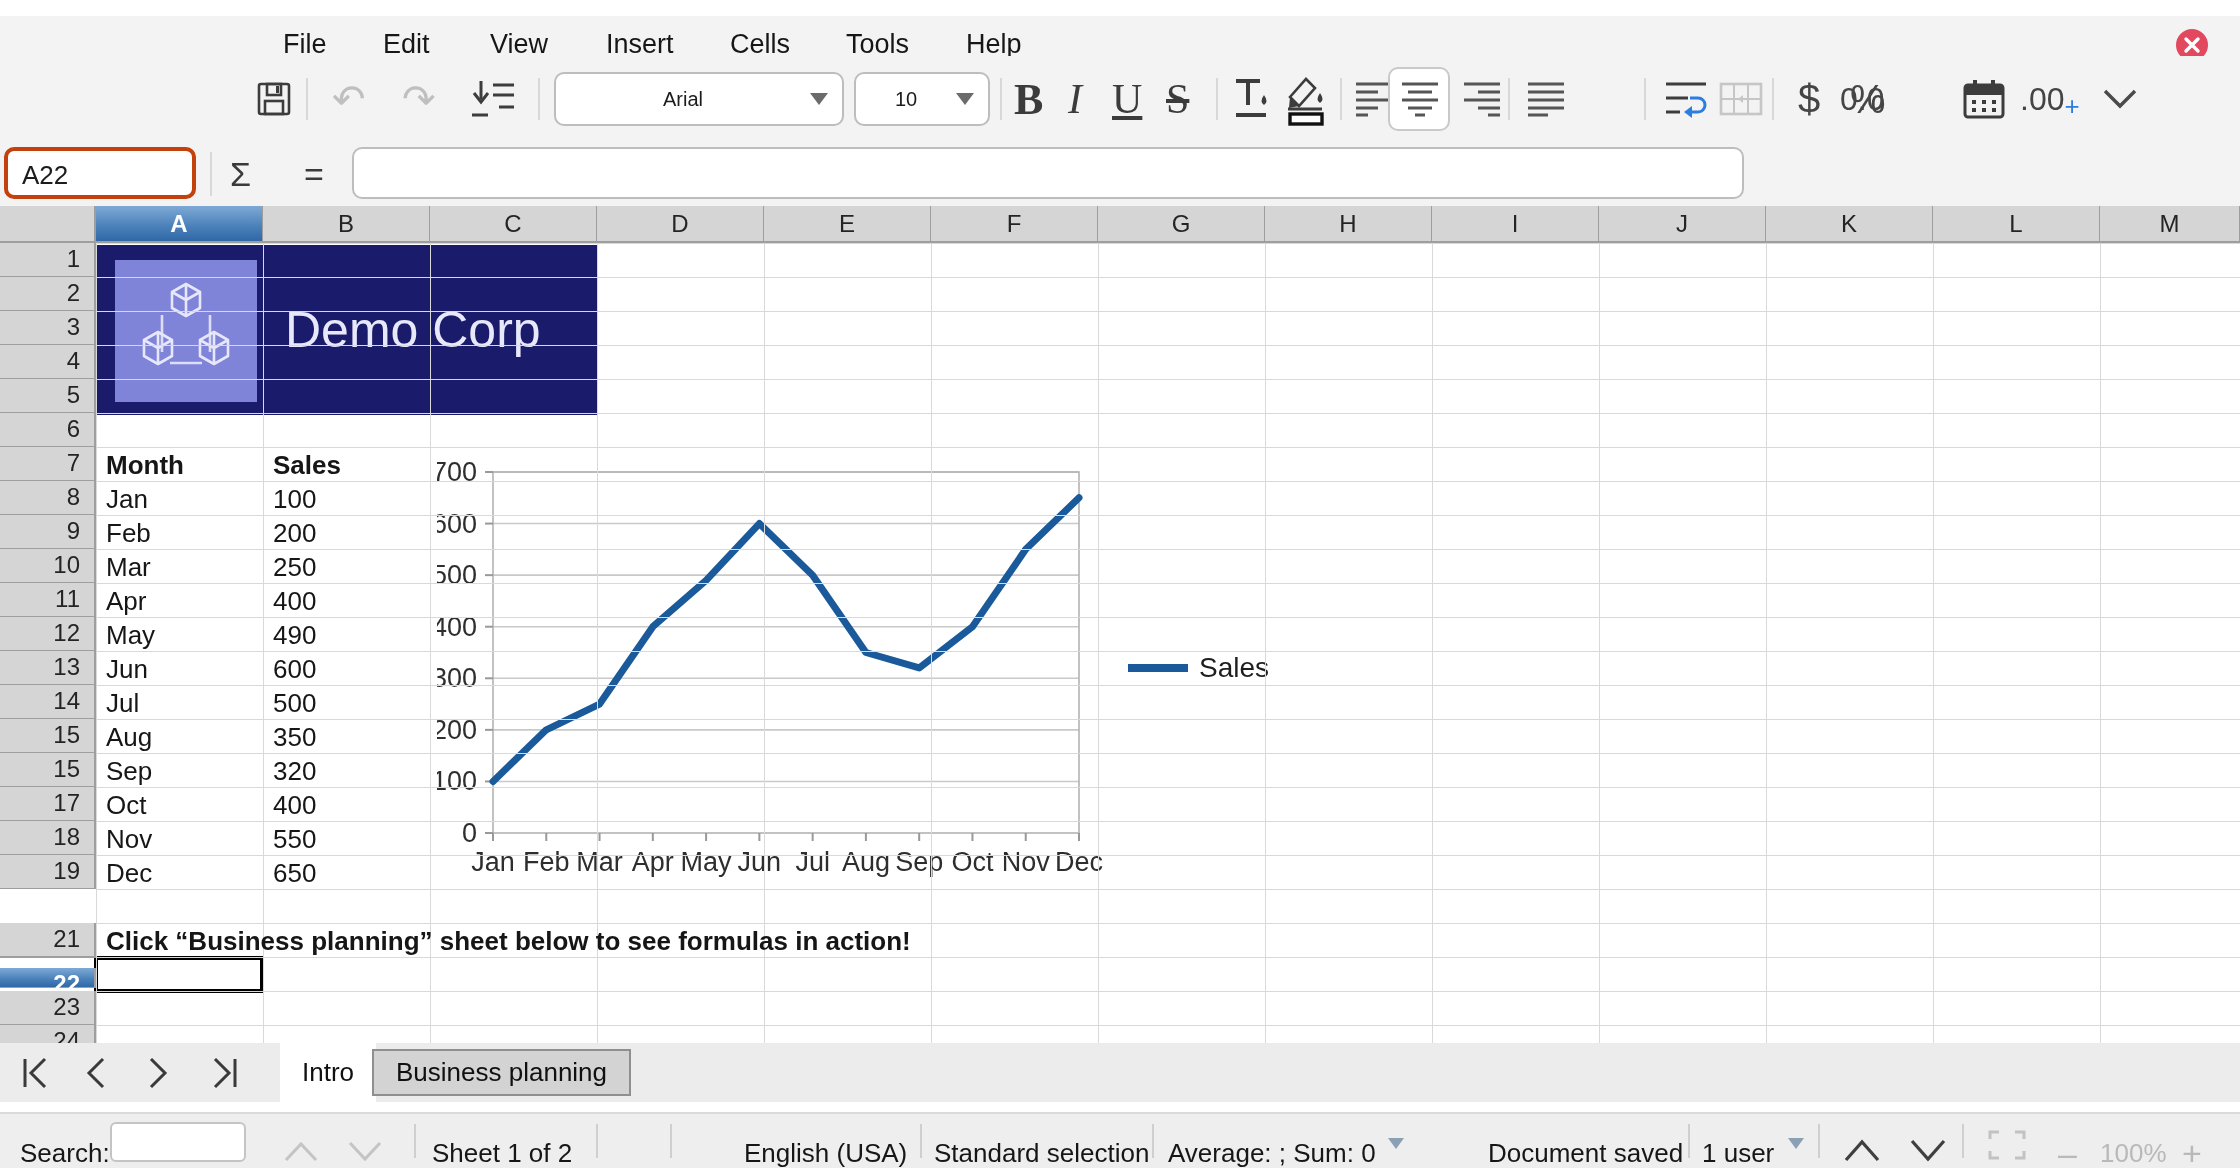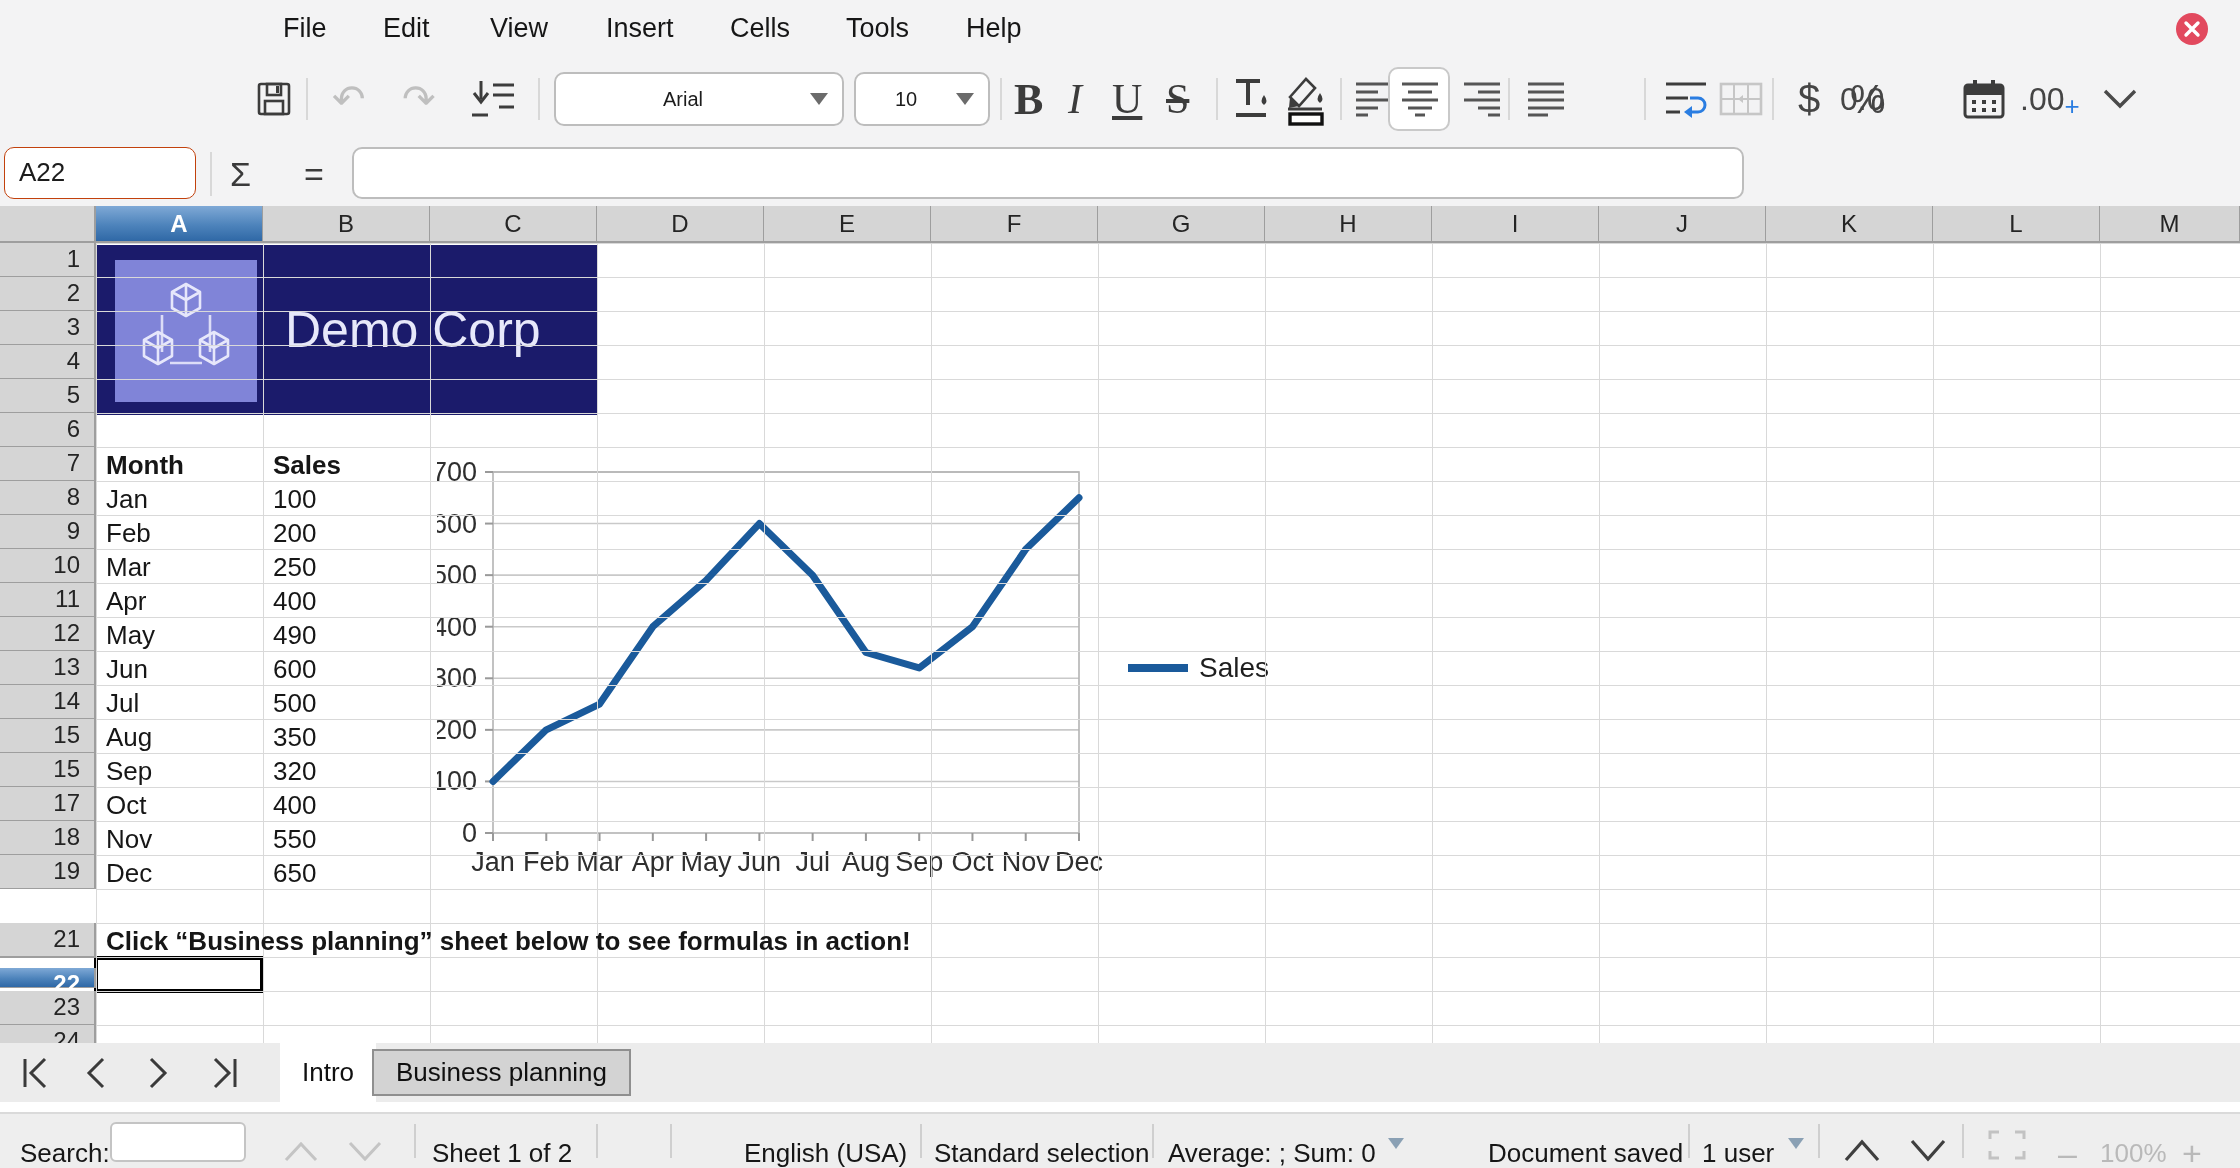--- a/index.html
+++ b/index.html
@@ -1,38 +1,38 @@
 <!DOCTYPE html>
 <html><head>
 <meta charset="utf-8">
 <style>
   html,body{margin:0;padding:0;background:#fff;}
   #app{position:relative;width:2240px;height:1168px;overflow:hidden;
        font-family:"Liberation Sans",sans-serif;color:#1c1c1c;background:#fff;}
   
-  .menubar{position:absolute;left:0;top:0;width:2240px;height:56px;background:#f3f3f4;}
+  .menubar{position:absolute;left:0;top:16px;width:2240px;height:56px;background:#f3f3f4;}
   .menu-item{position:absolute;top:0;height:56px;line-height:56px;font-size:27px;color:#161616;cursor:default;}
   .doc-title{position:absolute;left:1762px;top:0;height:56px;line-height:56px;font-size:33px;color:#0e0e0e;}
   .close-btn{position:absolute;left:2176px;top:13px;width:32px;height:32px;}
   .toolbar{position:absolute;left:0;top:56px;width:2240px;height:86px;background:#f3f3f4;}
   .tbi{position:absolute;top:50%;transform:translateY(-50%);display:flex;align-items:center;justify-content:center;}
   .tsep{position:absolute;top:22px;width:2px;height:42px;background:#d8d8d8;}
   .combo{position:absolute;top:16px;height:54px;background:#fff;border:2px solid #bdbdbd;border-radius:10px;
          display:flex;align-items:center;box-sizing:border-box;}
   .combo .val{flex:1;text-align:center;font-size:20px;color:#1c1c1c;}
   .caret{width:0;height:0;border-left:9px solid transparent;border-right:9px solid transparent;
          border-top:12px solid #6b6b6b;margin-right:14px;}
   .tchar{font-family:"Liberation Serif",serif;color:#3b3b3b;}
   .disabled-char{color:#bfbfbf;font-family:"DejaVu Sans",sans-serif;}
   .selbox{position:absolute;left:1388px;top:11px;width:62px;height:64px;background:#fff;border:2px solid #c9c9c9;
           border-radius:10px;box-sizing:border-box;display:flex;align-items:center;justify-content:center;}
   .fmt-label{font-size:32px;color:#454545;}
   
   .formulabar{position:absolute;left:0;top:142px;width:2240px;height:64px;background:#f3f3f4;}
-  .namebox{position:absolute;left:4px;top:5px;width:192px;height:52px;background:#fff;border:1px solid #c2410c;
+  .namebox{position:absolute;left:4px;top:5px;width:192px;height:52px;background:#fff;border:4px solid #c2410c;
            border-radius:10px;box-sizing:border-box;font-size:26px;line-height:48px;padding-left:14px;}
   .fbsep{position:absolute;left:210px;top:10px;width:2px;height:44px;background:#d8d8d8;}
   .fbsym{position:absolute;top:0;height:64px;line-height:64px;font-size:34px;color:#3a3a3a;}
   .formula-input{position:absolute;left:352px;top:5px;width:1392px;height:52px;background:#fff;border:2px solid #bdbdbd;
            border-radius:10px;box-sizing:border-box;font-size:26px;padding:0 12px;outline:none;}
   
   #grid{position:absolute;left:0;top:206px;width:2240px;height:837px;background:#fff;overflow:hidden;}
   .corner{position:absolute;left:0;top:0;width:96px;height:37px;background:#d5d5d5;box-sizing:border-box;
           border-right:2px solid #9e9e9e;border-bottom:2px solid #9e9e9e;}
   .colhdr{position:absolute;top:0;height:37px;background:#d5d5d5;box-sizing:border-box;border-right:1px solid #9e9e9e;

